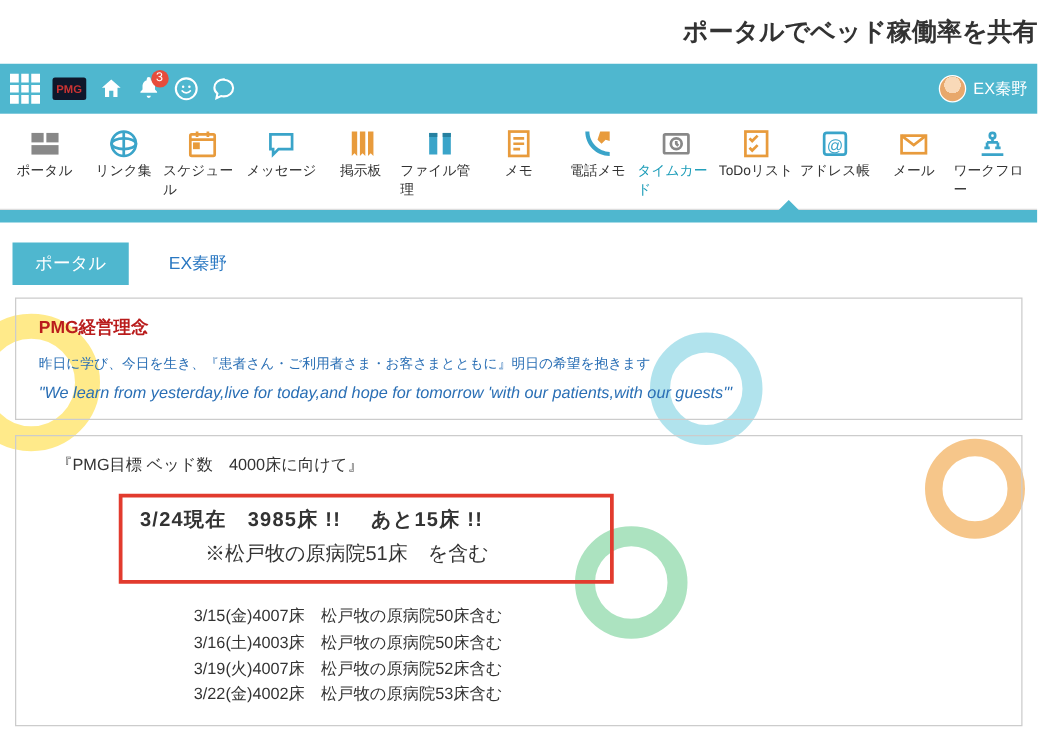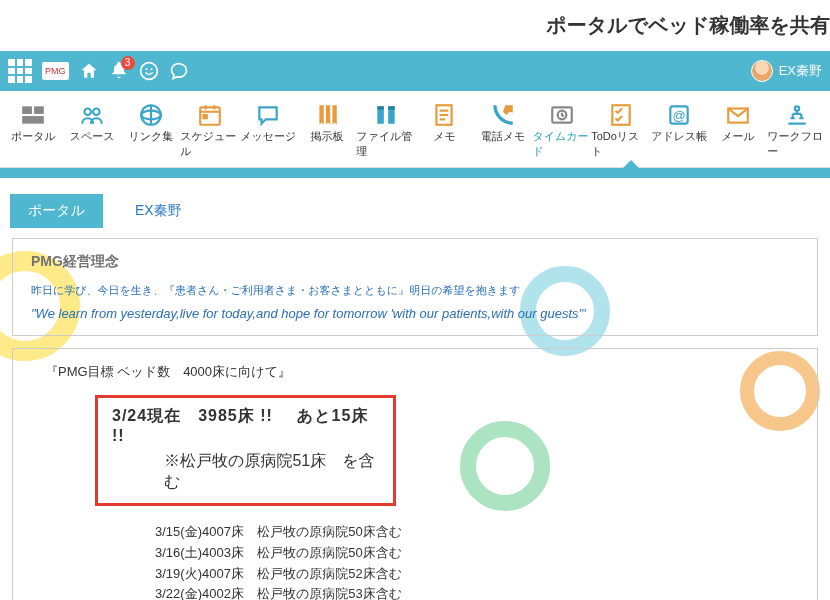--- a/index.html
+++ b/index.html
@@ -3,43 +3,43 @@
 <meta charset="utf-8">
 <style>
   * { box-sizing: border-box; margin: 0; padding: 0; }
   body { font-family: "Hiragino Kaku Gothic Pro", Meiryo, sans-serif; font-size: 13px; color: #333; background: #fff; }
   .page-title { text-align: right; font-size: 20px; font-weight: bold; padding: 12px 0; }
   .topbar { background: #4fb7cf; height: 40px; display: flex; align-items: center; padding: 0 8px; color: #fff; }
   .topbar-left { display: flex; align-items: center; gap: 10px; }
   .topbar-right { margin-left: auto; display: flex; align-items: center; gap: 6px; font-size: 13px; }
   .grid-icon { width: 24px; height: 24px; display: grid; grid-template-columns: repeat(3,1fr); grid-template-rows: repeat(3,1fr); gap: 2px; }
   .grid-icon span { background: #fff; }
-  .pmg-badge { background: #ffffff; color: #c33; font-size: 9px; font-weight: normal; padding: 4px 3px; border-radius: 2px; text-align: right; }
+  .pmg-badge { background: #0f172a; color: #c33; font-size: 9px; font-weight: bold; padding: 4px 3px; border-radius: 2px; text-align: right; }
   .tb-icon { width: 20px; height: 20px; fill: #fff; }
   .bell-wrap { position: relative; }
   .bell-badge { position: absolute; top: -4px; right: -6px; background: #e74c3c; color: #fff; border-radius: 50%; font-size: 10px; width: 14px; height: 14px; display: flex; align-items: center; justify-content: center; }
   .avatar { width: 22px; height: 22px; border-radius: 50%; background: radial-gradient(circle at 50% 35%, #f9d9b8 40%, #e8a86b 41%); border: 1px solid #fff; }
   .navbar { background: #fff; border-bottom: 1px solid #ddd; display: flex; padding: 6px 4px 0 4px; }
   .nav-item { display: flex; flex-direction: column; align-items: center; width: 66px; padding: 4px 0 8px 0; font-size: 11px; cursor: pointer; position: relative; }
   .nav-item .ni-icon { width: 34px; height: 28px; display: flex; align-items: center; justify-content: center; }
   .nav-item .ni-icon svg { width: 28px; height: 26px; }
   .nav-item.selected { color: #1b9cb8; align-items: center; }
   .nav-item.selected::after { content: ""; position: absolute; left: 0; right: 0; bottom: -1px; height: 14px; background: #4fb7cf; clip-path: polygon(0 55%,100% 55%,100% 100%,0 100%,0 55%,42% 55%,50% 0,58% 55%); display:none;}
   .nav-bottom-bar { height: 10px; background: #4fb7cf; position: relative; }
   .nav-caret { position: absolute; bottom: 100%; width: 0; height: 0; border-left: 8px solid transparent; border-right: 8px solid transparent; border-bottom: 8px solid #4fb7cf; }
   .tabs { display: flex; align-items: flex-end; padding: 16px 10px 0 10px; gap: 14px; }
   .tab { padding: 8px 18px; font-size: 14px; color: #2a78c2; cursor: pointer; }
   .tab.active { background: #4fb7cf; color: #fff; }
   .panel { border: 1px solid #ccc; margin: 10px 12px; padding: 14px 18px; }
-  .panel-title { color: #737373; font-weight: bold; font-size: 14px; margin-bottom: 12px; }
+  .panel-title { color: #b91c1c; font-weight: bold; font-size: 14px; margin-bottom: 12px; }
   .panel-line1 { color: #2a6fb5; font-size: 11px; margin-bottom: 8px; }
   .panel-line2 { color: #2a6fb5; font-style: italic; font-size: 13px; }
   .goal-panel { border: 1px solid #ccc; margin: 12px 12px; padding: 14px 32px; }
   .goal-title { font-size: 13px; margin-bottom: 14px; }
-  .highlight { border: 3px solid #e23b2e; padding: 8px 14px 10px 14px; width: 301px; margin-left: 50px; }
+  .highlight { border: 3px solid #e23b2e; padding: 8px 14px 10px 14px; width: 396px; margin-left: 50px; }
   .highlight-main { font-weight: bold; font-size: 16px; letter-spacing: 1px; }
   .highlight-main .gap { display:inline-block; width: 24px; }
   .highlight-note { font-size: 16px; margin-top: 6px; margin-left: 52px; }
   .history { margin: 16px 0 0 110px; font-size: 13px; line-height: 1.6; }
   
   .content-wrap { position: relative; overflow: hidden; }
   .bg-circle { position: absolute; border-radius: 50%; opacity: 1; z-index: -1;}
   .c1{width:110px;height:110px;border:20px solid rgba(255,220,60,.6);top:160px;left:-30px;}
   .c2{width:90px;height:90px;border:16px solid rgba(100,200,220,.5);top:175px;left:520px;}
   .c3{width:80px;height:80px;border:14px solid rgba(240,160,60,.6);top:260px;right:10px;}
@@ -102,30 +102,20 @@
             <rect x="2" y="4" width="9" height="7"></rect>
             <rect x="13" y="4" width="9" height="7"></rect>
             <rect x="2" y="13" width="20" height="7"></rect>
           </svg>
         </div>
         <span>ポータル</span>
       </div>
       <div class="nav-item">
         <div class="ni-icon">
           <svg viewBox="0 0 24 24" fill="none" stroke="#3aa4c9" stroke-width="2">
-            <circle cx="8" cy="9" r="3"></circle>
-            <circle cx="16" cy="9" r="3"></circle>
-            <path d="M3 20c0-3 2-5 5-5s5 2 5 5M11 20c0-3 2-5 5-5s5 2 5 5"></path>
-          </svg>
-        </div>
-        <span>スペース</span>
-      </div>
-      <div class="nav-item">
-        <div class="ni-icon">
-          <svg viewBox="0 0 24 24" fill="none" stroke="#3aa4c9" stroke-width="2">
             <circle cx="12" cy="12" r="9"></circle>
             <ellipse cx="12" cy="12" rx="9" ry="4"></ellipse>
             <path d="M12 3v18"></path>
           </svg>
         </div>
         <span>リンク集</span>
       </div>
       <div class="nav-item">
         <div class="ni-icon">
           <svg viewBox="0 0 24 24" fill="none" stroke="#e89b3c" stroke-width="2">

